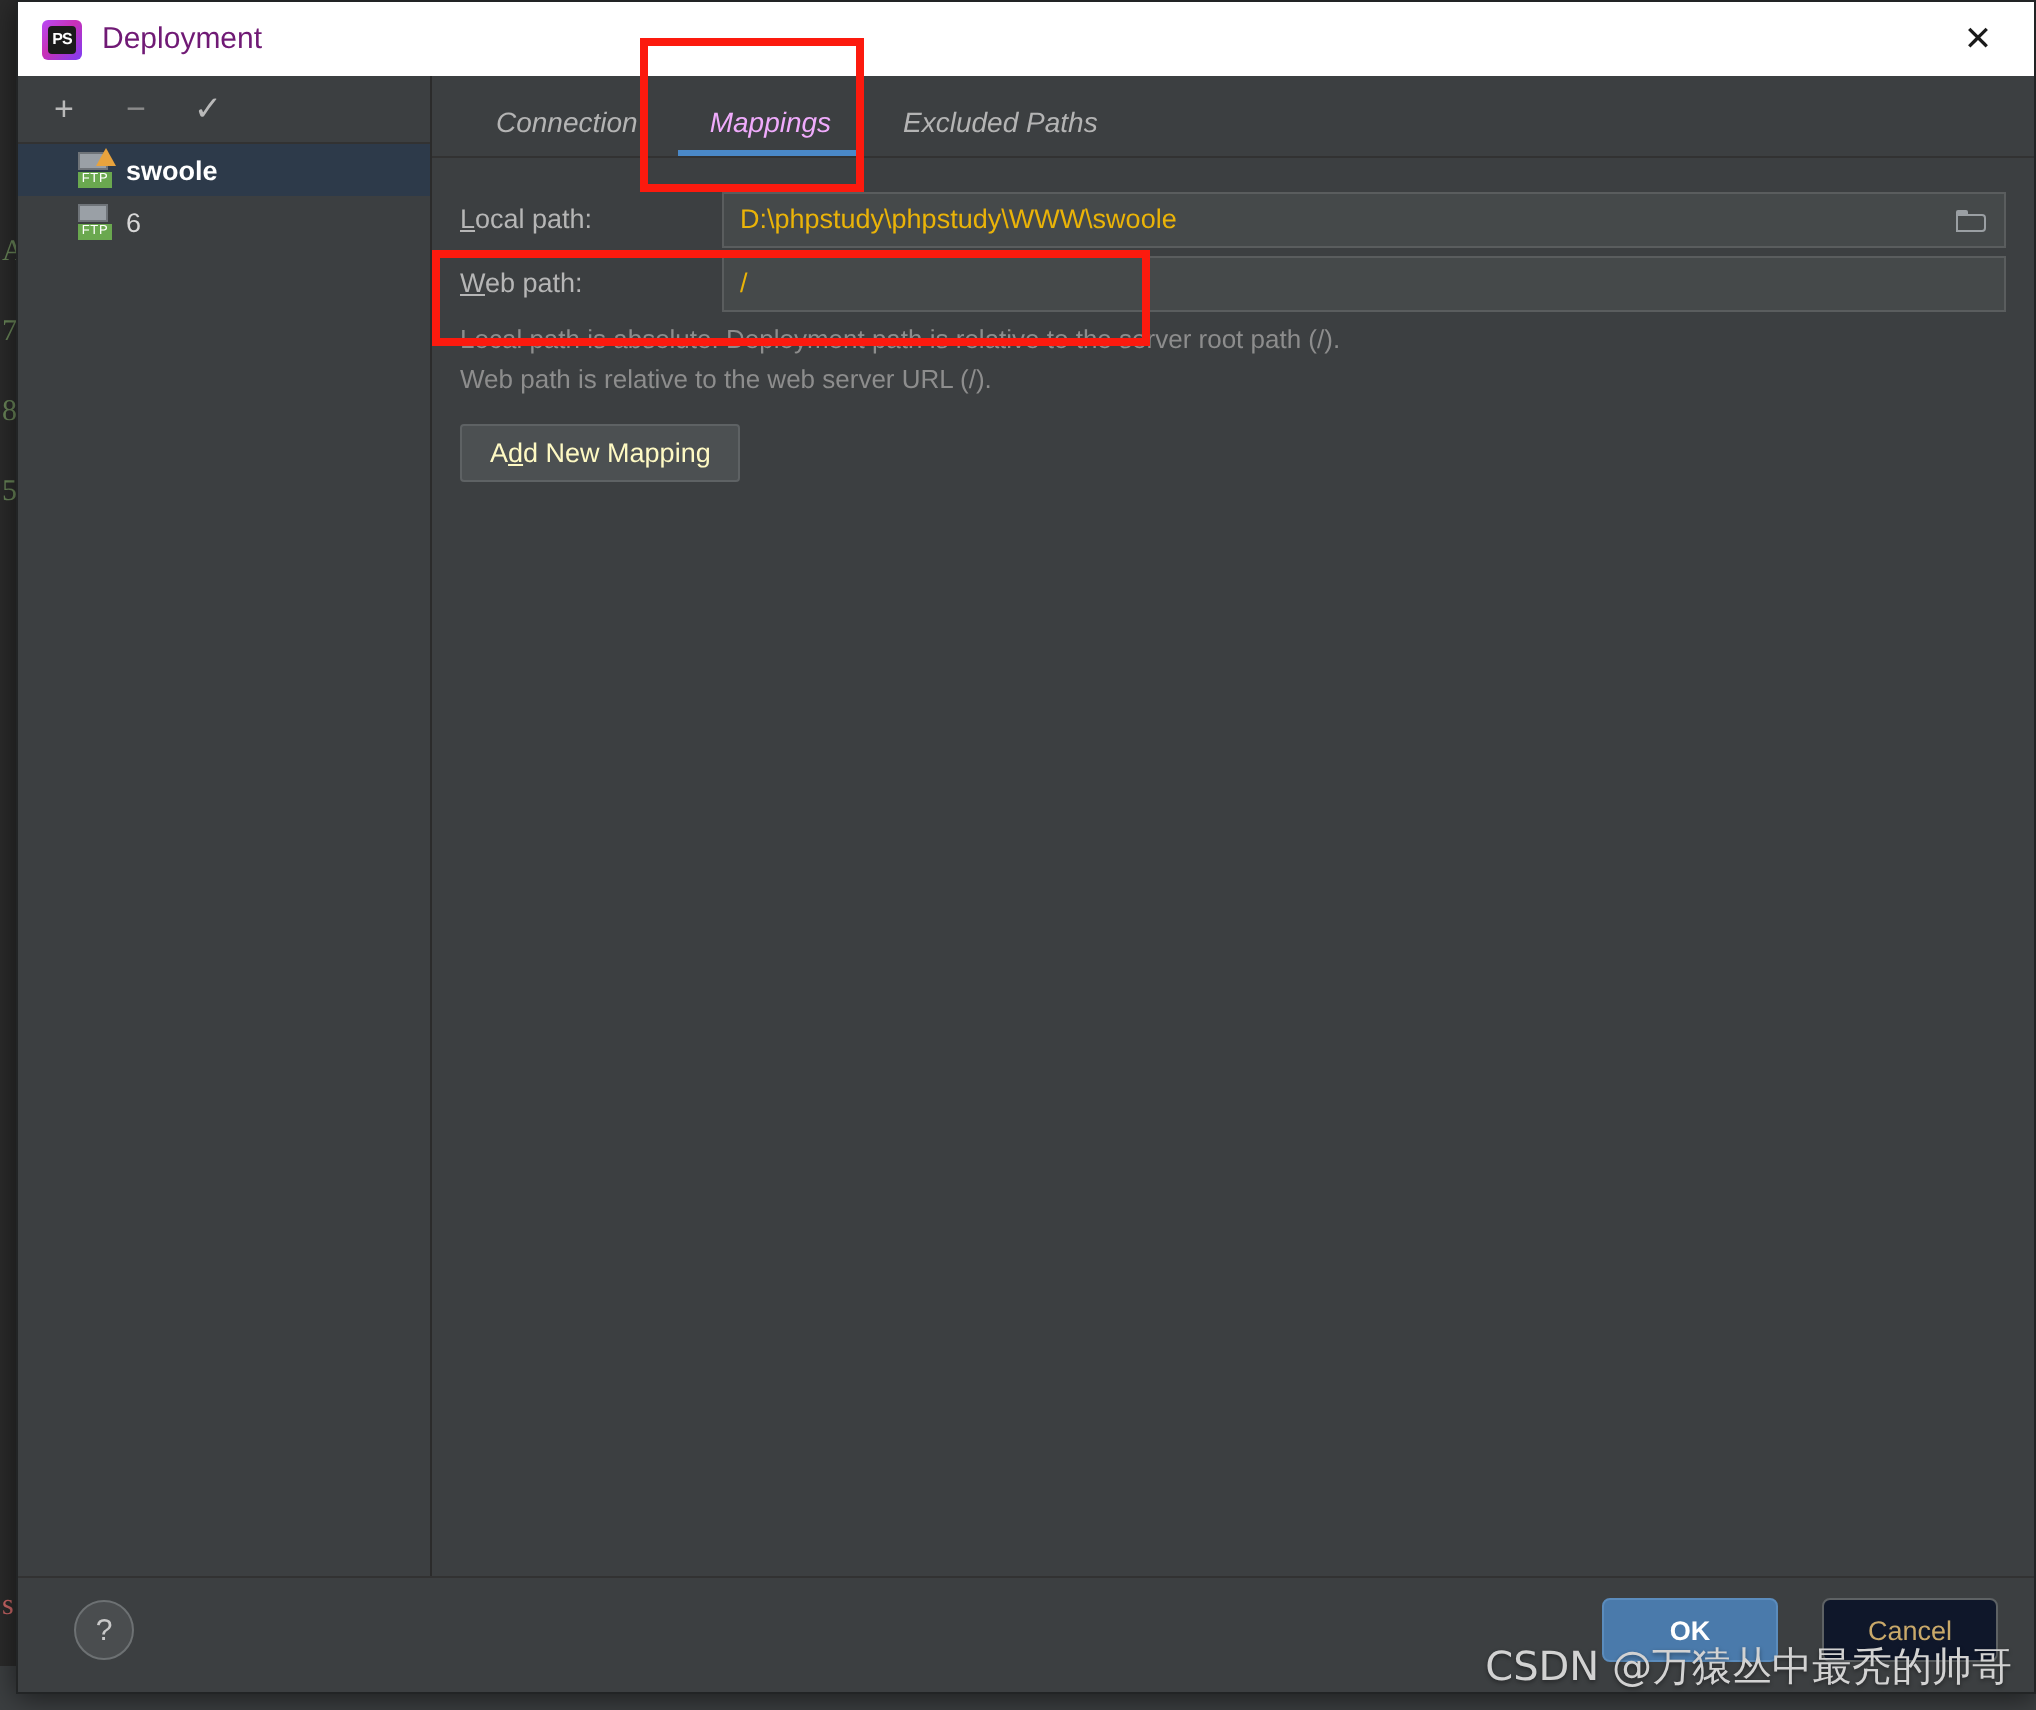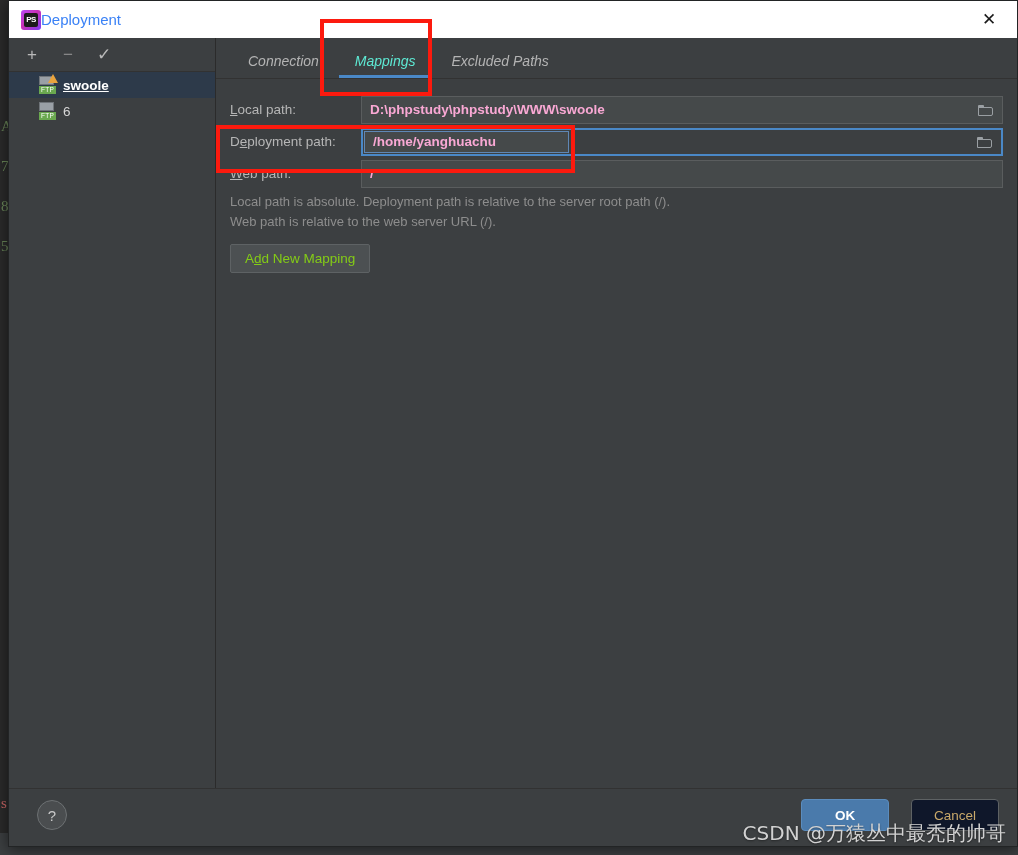--- a/index.html
+++ b/index.html
@@ -98,22 +98,23 @@
     border-radius: 2px;
     margin: 3px;
     font-size: 8px;
     font-weight: bold;
     color: #ffffff;
     line-height: 14px;
     text-align: center;
     letter-spacing: -.5px;
   }
   .dialog-title {
+    margin-left: 10px;
     font-size: 15px;
-    color: #3b82f6;
+    color: #701a75;
   }
   .close-btn {
     position: absolute;
     right: 0; top: 0;
     width: 56px; height: 36px;
     display: flex;
     align-items: center;
     justify-content: center;
     color: #1a1a1a;
     font-size: 17px;
@@ -190,21 +191,21 @@
     width: 17px;
     background: #6aa84f;
     color: #ffffff;
     font-size: 6.5px;
     line-height: 8px;
     text-align: center;
     letter-spacing: .3px;
     font-family: "Liberation Sans", sans-serif;
   }
   .server-name { font-size: 13.5px; color: #d7d7d7; }
-  .server-item.selected .server-name { font-weight: bold; color: #ffffff; text-decoration: underline; }
+  .server-item.selected .server-name { font-weight: bold; color: #ffffff; }
 
   
   .content {
     flex: 1;
     background: #3c3f41;
     position: relative;
   }
   .tabs {
     height: 40px;
     display: flex;
@@ -213,21 +214,21 @@
     padding-left: 14px;
     font-style: italic;
   }
   .tab {
     padding: 0 18px 9px 18px;
     font-size: 14px;
     color: #b4b4b4;
     cursor: pointer;
     position: relative;
   }
-  .tab.active { color: #5eead4; }
+  .tab.active { color: #f0abfc; }
   .tab.active::after {
     content: "";
     position: absolute;
     left: 2px; right: 2px; bottom: 0;
     height: 3px;
     background: #4a88c7;
   }
 
   .form {
     padding: 16px 14px 0 14px;
@@ -257,24 +258,23 @@
   .field-wrap.focused {
     border: 2px solid #4a88c7;
     background: #3c3f41;
   }
   .field-text {
     flex: 1;
     display: flex;
     align-items: center;
     padding-left: 8px;
     font-size: 13.5px;
-    color: #f9a8d4;
+    color: #eab308;
     overflow: hidden;
     white-space: nowrap;
-    font-weight: bold;
   }
   .field-wrap.focused .field-text {
     background: #45494a;
     border: 1px solid #5f87b5;
     margin: 1px;
     flex: 0 0 205px;
     box-sizing: border-box;
   }
   .browse-btn {
     width: 34px;
@@ -313,21 +313,21 @@
     color: #8d8d8d;
     line-height: 20px;
   }
   .add-mapping-btn {
     margin: 12px 17px 0 14px;
     display: inline-block;
     padding: 6px 14px;
     background: #4c5052;
     border: 1px solid #5e6264;
     border-radius: 2px;
-    color: #84cc16;
+    color: #fef9c3;
     font-size: 13.5px;
     cursor: pointer;
   }
 
   
   .dialog-footer {
     position: absolute;
     left: 0; right: 0; bottom: 0;
     height: 57px;
     background: #3c3f41;
@@ -467,30 +467,20 @@
         <div class="form-row">
           <div class="field-label"><span class="mnem">L</span><span>ocal path:</span></div>
           <div class="field-wrap">
             <div class="field-text">D:\phpstudy\phpstudy\WWW\swoole</div>
             <div class="browse-btn">
               <span class="folder-ico"></span>
             </div>
           </div>
         </div>
 
-        <div class="form-row">
-          <div class="field-label"><span>D</span><span class="mnem">e</span><span>ployment path:</span></div>
-          <div class="field-wrap focused">
-            <div class="field-text">/home/yanghuachu</div>
-            <div style="flex:1"></div>
-            <div class="browse-btn">
-              <span class="folder-ico"></span>
-            </div>
-          </div>
-        </div>
 
         <div class="form-row">
           <div class="field-label"><span class="mnem">W</span><span>eb path:</span></div>
           <div class="field-wrap">
             <div class="field-text">/</div>
           </div>
         </div>
 
       </div>
 

